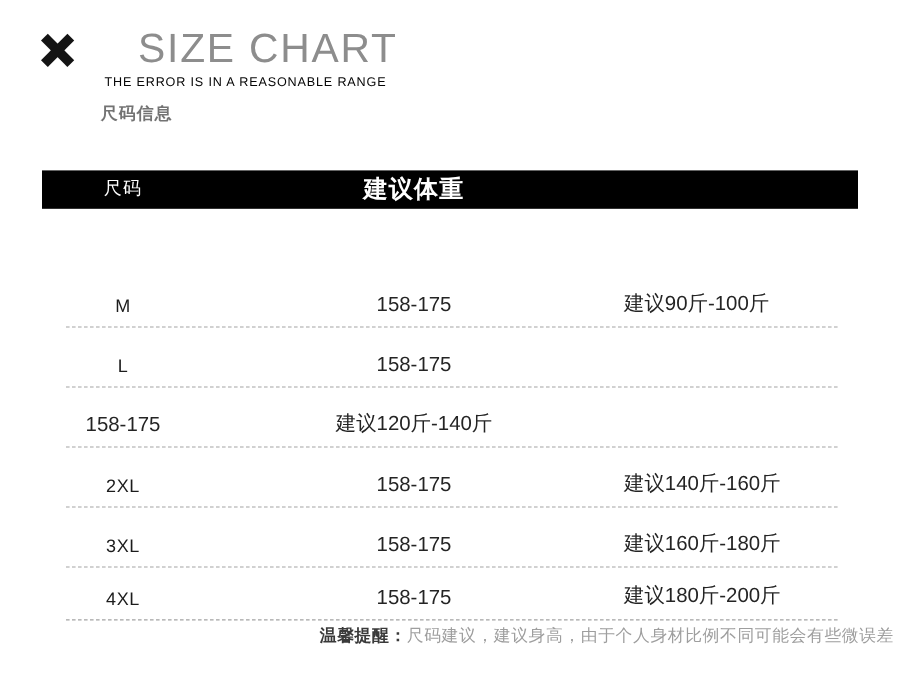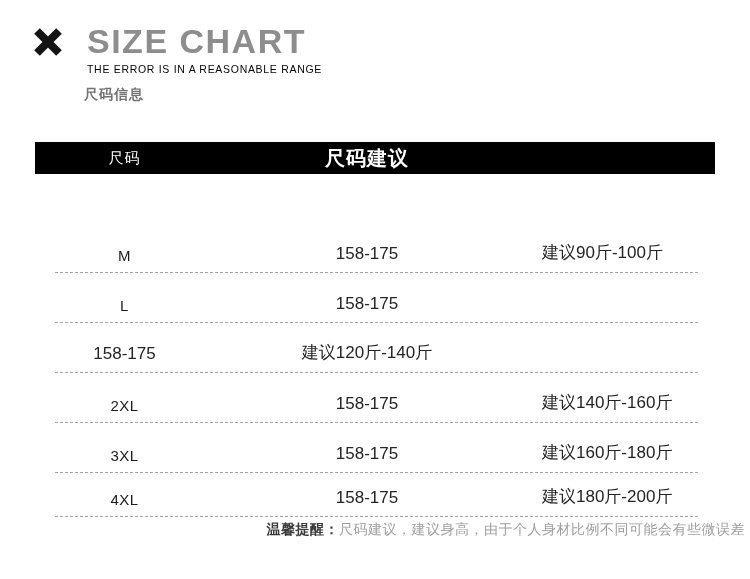--- a/index.html
+++ b/index.html
@@ -4,33 +4,33 @@
 <style>
   html,body{margin:0;padding:0;background:#ffffff;}
   .sheet{
     position:relative;width:750px;height:579px;background:#ffffff;overflow:hidden;
     font-family:"Liberation Sans","DejaVu Sans",sans-serif;color:#111;
   }
   
   .x-icon{position:absolute;left:33px;top:27px;width:30px;height:30px;display:block;}
   .brand-text{position:absolute;left:87px;top:24px;}
   .brand-title{
-    font-size:34px;font-weight:700;color:#8d8d8d;letter-spacing:1.5px;line-height:1.05;
+    font-size:34px;font-weight:400;color:#8d8d8d;letter-spacing:1.5px;line-height:1.05;margin-left:28px;
   }
   .brand-subtitle{
     margin-top:3px;font-size:10.5px;font-weight:400;color:#050505;letter-spacing:0.7px;
   }
   .section-title{
     position:absolute;left:84px;top:86px;margin:0;
     font-size:14px;font-weight:700;color:#737373;letter-spacing:1px;
   }
   
   .size-table{position:absolute;left:35px;top:142px;width:680px;}
   .thead,.trow{
-    display:grid;grid-template-columns:135px 350px 114px 1fr;padding-left:22px;
+    display:grid;grid-template-columns:135px 350px 114px 1fr;
   }
   .thead{height:32px;background:#000;}
   .thead .cell{line-height:32px;color:#fff;text-align:center;white-space:nowrap;}
   .thead .c1{font-size:15px;font-weight:400;letter-spacing:1px;}
   .thead .c2,.thead .c3{font-size:20px;font-weight:700;letter-spacing:1px;}
   .trow{height:50px;position:relative;align-items:end;}
   .trow:first-child{height:99px;}
   .trow:last-child{height:44px;}
   .trow::after{
     content:"";position:absolute;left:20px;right:17px;bottom:0;
@@ -64,21 +64,21 @@
   <div class="brand-text">
     <div class="brand-title">SIZE CHART</div>
     <div class="brand-subtitle">THE ERROR IS IN A REASONABLE RANGE</div>
   </div>
 
   <h2 class="section-title">尺码信息</h2>
 
   <div class="size-table">
     <div class="thead">
       <div class="cell c1">尺码</div>
-      <div class="cell c3">尺码建议</div>
+      <div class="cell c3">建议体重</div>
       <div class="cell c4"></div>
     </div>
     <div class="tbody">
         <div class="trow">
           <div class="cell c1">M</div>
           <div class="cell c2">158-175</div>
           <div class="cell c3">建议90斤-100斤</div>
           <div class="cell c4"></div>
         </div>
         <div class="trow">

